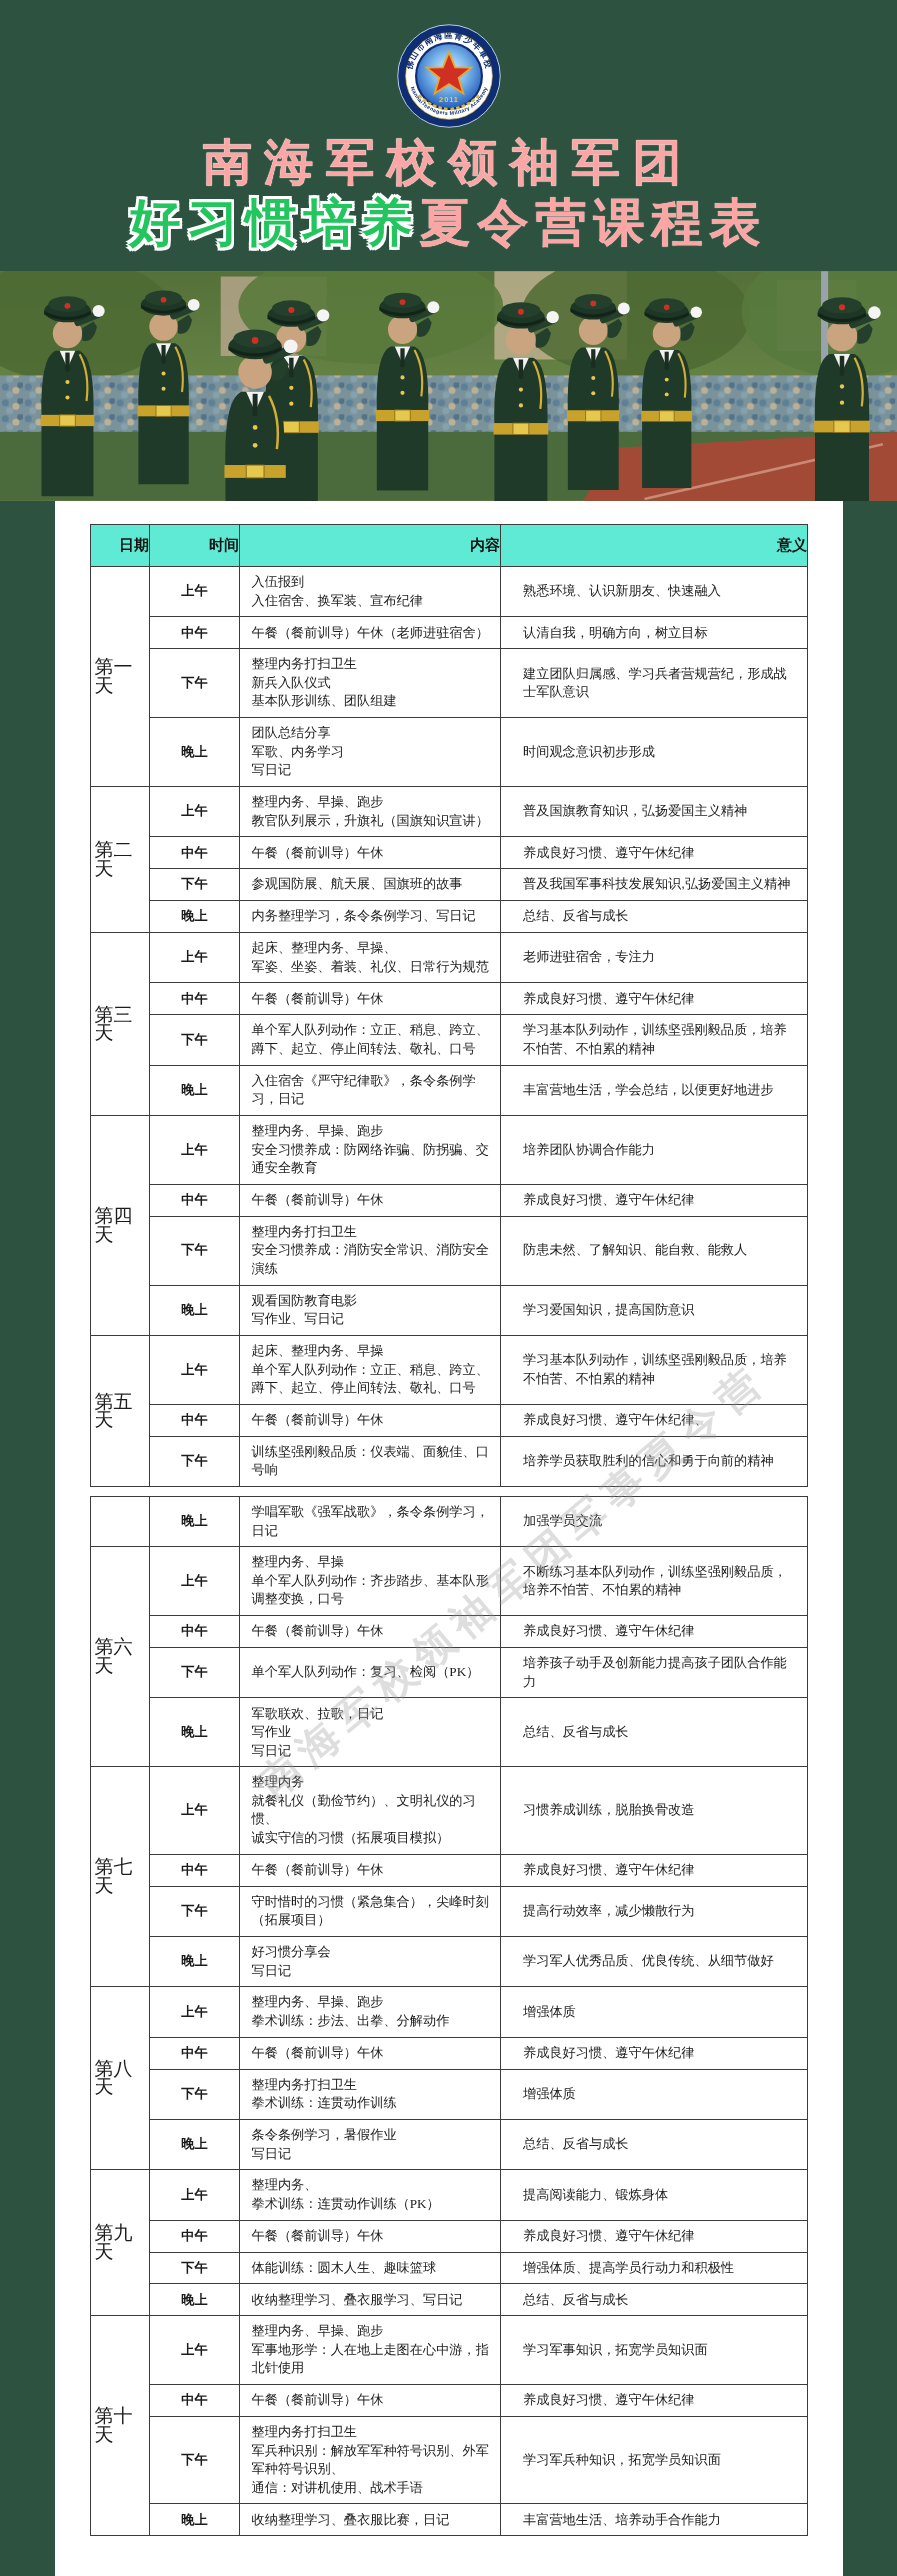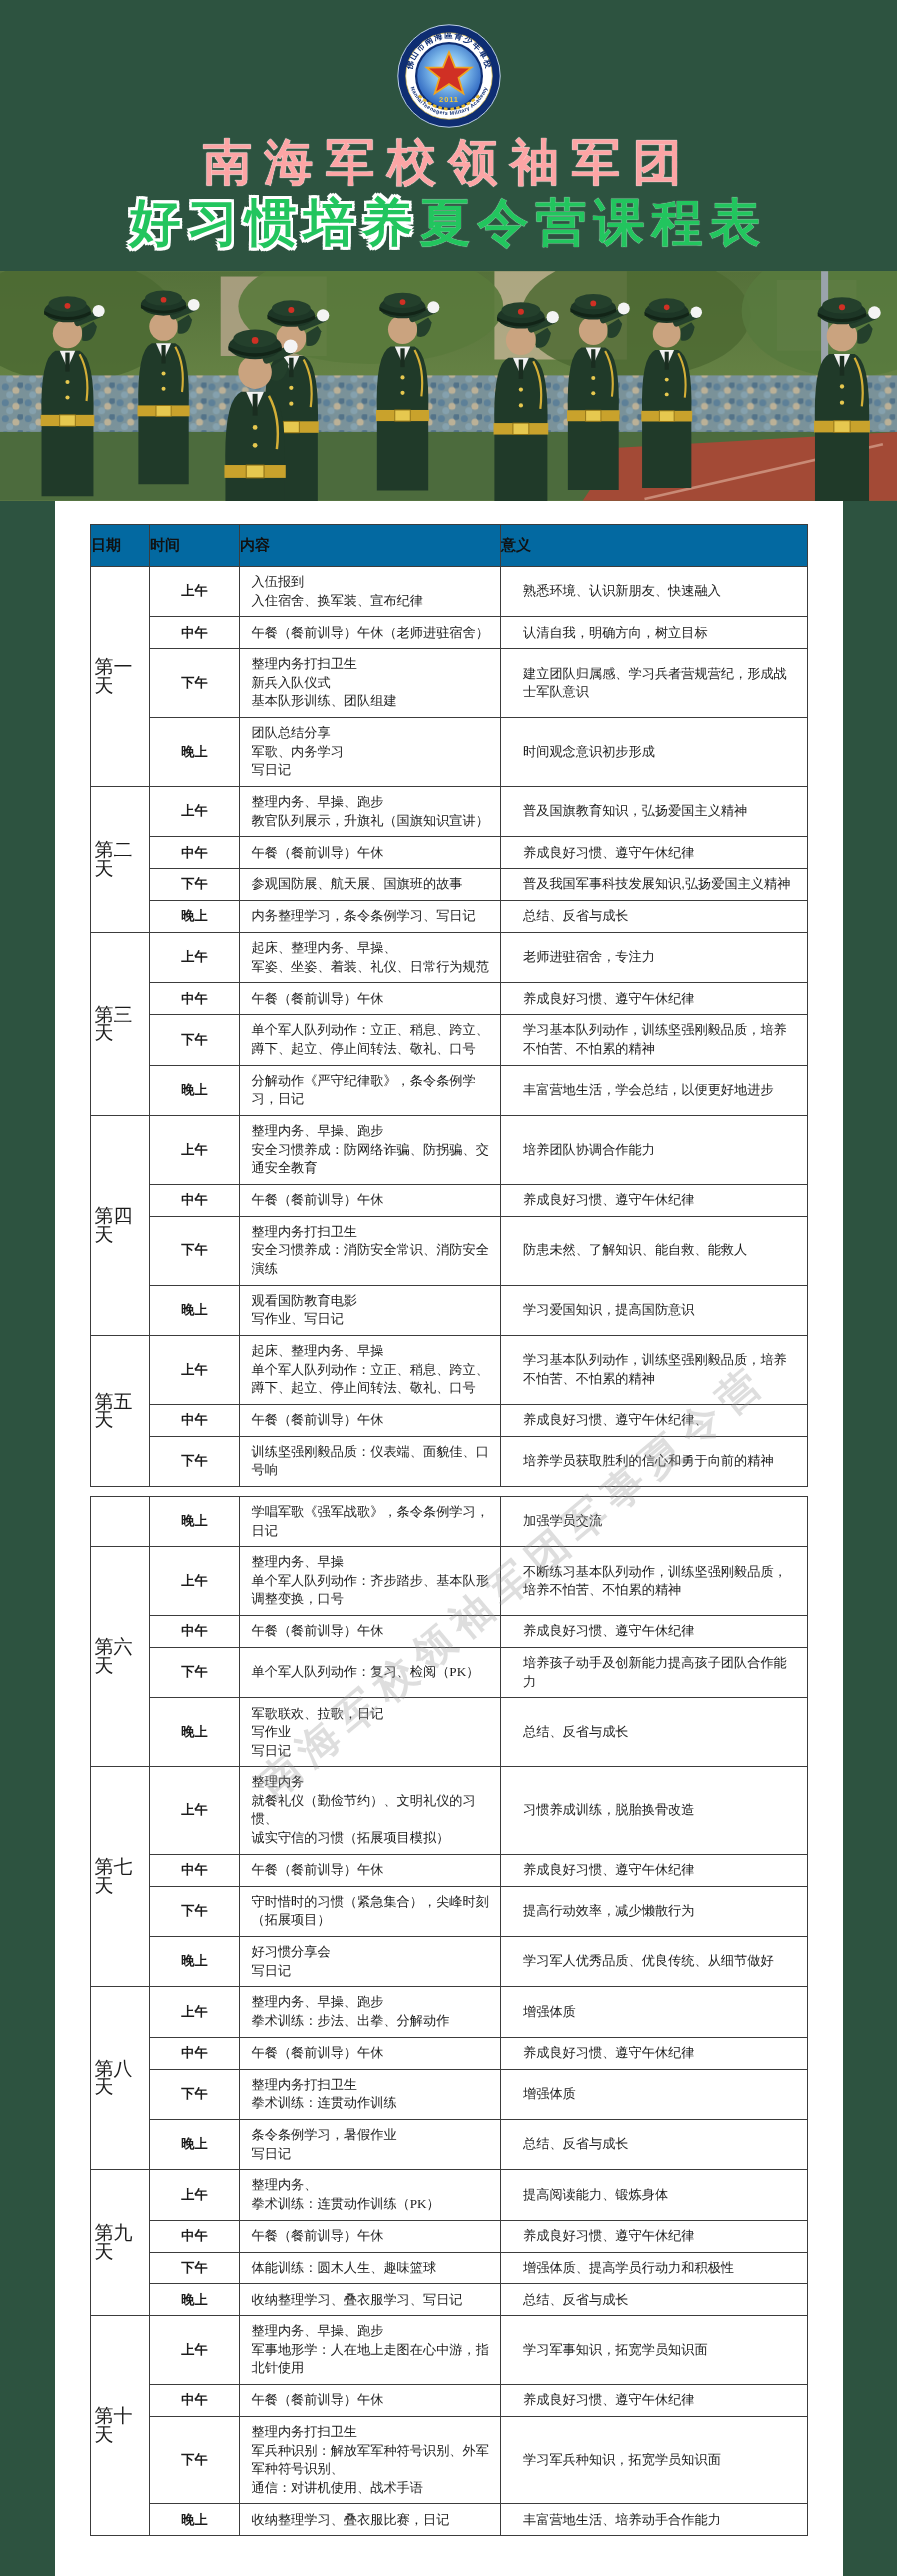--- a/index.html
+++ b/index.html
@@ -20,35 +20,35 @@
     text-shadow:0 0 0.9px #fff,0 0 0.9px #fff;
   }
   .title2 { margin-top:7px; font-size:51px; font-weight:900; letter-spacing:7px; line-height:1.05; white-space:nowrap; }
   .title2 .red {
     color:#22c55e;
     text-shadow:
       -2.6px -2.6px 0 #fff, 2.6px -2.6px 0 #fff, -2.6px 2.6px 0 #fff, 2.6px 2.6px 0 #fff,
       -2.6px 0 0 #fff, 2.6px 0 0 #fff, 0 -2.6px 0 #fff, 0 2.6px 0 #fff;
     margin-top: 28px;
   }
-  .title2 .white { color:#22c55e; text-shadow:0 0 0.9px #fff;margin-top:32px; }
+  .title2 .white { color:#fca5a5; text-shadow:0 0 0.9px #fff;margin-top:32px; }
 
   
   .photo { position:absolute; top:271px; left:0; width:897px; height:230px; overflow:hidden; background:#6d8350; }
   .photo svg { display:block; }
 
   
   .page {
     position:absolute; top:501px; left:55px; width:788px; height:2075px;
     background:#ffffff; padding:23px 35px 0 35px;
   }
   table.sched { border-collapse:collapse; width:717px; table-layout:fixed; background:#fff; }
   table.sched td, table.sched th { border:1.4px solid #3c3c3c; }
   table.sched { border:1.8px solid #3c3c3c; }
-  th.h { font-size:15px; font-weight:bold; color:#111; height:42px; text-align:left; background:#0369a1; }
+  th.h { font-size:15px; font-weight:bold; color:#111; height:42px; text-align:right; background:#5eead4; }
   td { font-size:13.2px; color:#1c1c1c; line-height:18.5px; vertical-align:middle; padding:6.2px 8.8px; }
   td.c-date { font-size:19px; padding:6.2px 3.5px; }
   td.c-time { text-align:center;font-weight:bold; }
   td.c-content { white-space:pre-line; padding-left:11.5px;font-family:Liberation Serif, serif; }
   td.c-meaning { white-space:pre-line; padding-left:22px; }
   .tbl-gap { height:8.8px; }
 
   .watermark {
     position:absolute; left:265px; top:1762px;
     transform:rotate(-40deg); transform-origin:left center;
@@ -233,21 +233,21 @@
               <td class="c-content">午餐（餐前训导）午休</td>
               <td class="c-meaning">养成良好习惯、遵守午休纪律</td>
             </tr>
             <tr>
               <td class="c-time">下午</td>
               <td class="c-content">单个军人队列动作：立正、稍息、跨立、蹲下、起立、停止间转法、敬礼、口号</td>
               <td class="c-meaning">学习基本队列动作，训练坚强刚毅品质，培养不怕苦、不怕累的精神</td>
             </tr>
             <tr>
               <td class="c-time">晚上</td>
-              <td class="c-content">分解动作《严守纪律歌》，条令条例学习，日记</td>
+              <td class="c-content">入住宿舍《严守纪律歌》，条令条例学习，日记</td>
               <td class="c-meaning">丰富营地生活，学会总结，以便更好地进步</td>
             </tr>
             <tr>
               <td class="c-date" rowspan="4">第四天</td>
               <td class="c-time">上午</td>
               <td class="c-content">整理内务、早操、跑步
 安全习惯养成：防网络诈骗、防拐骗、交通安全教育</td>
               <td class="c-meaning">培养团队协调合作能力</td>
             </tr>
             <tr>

